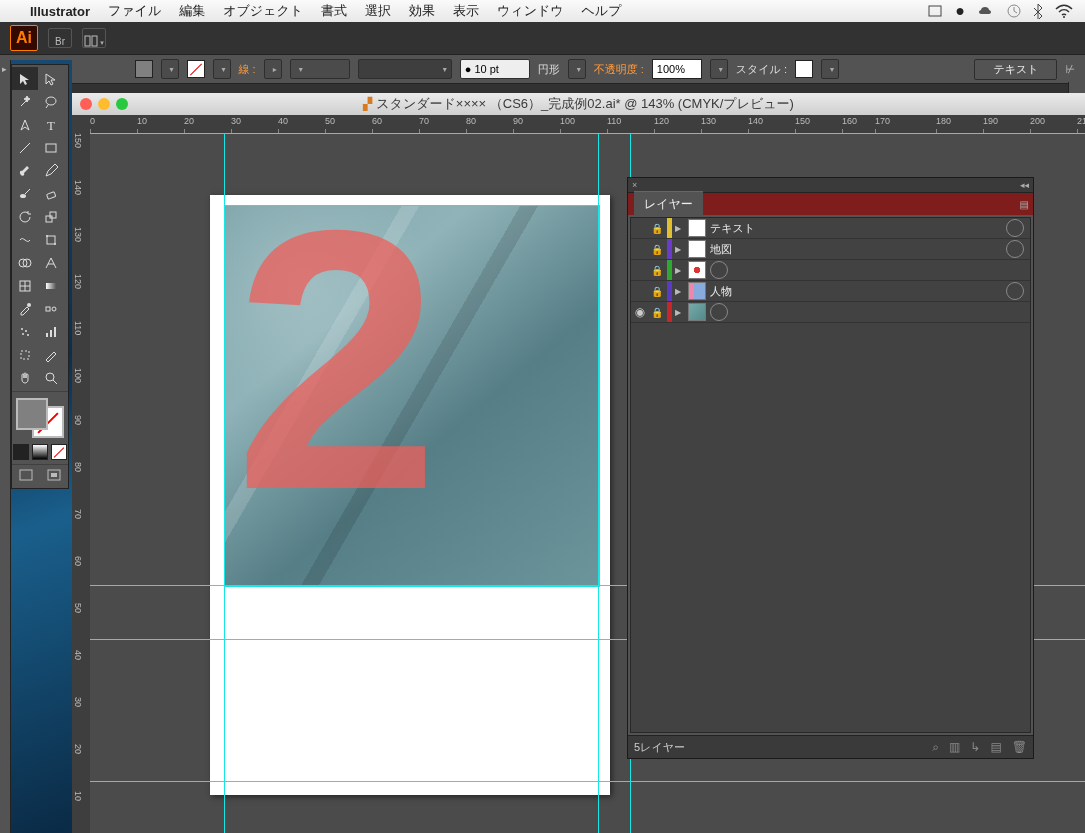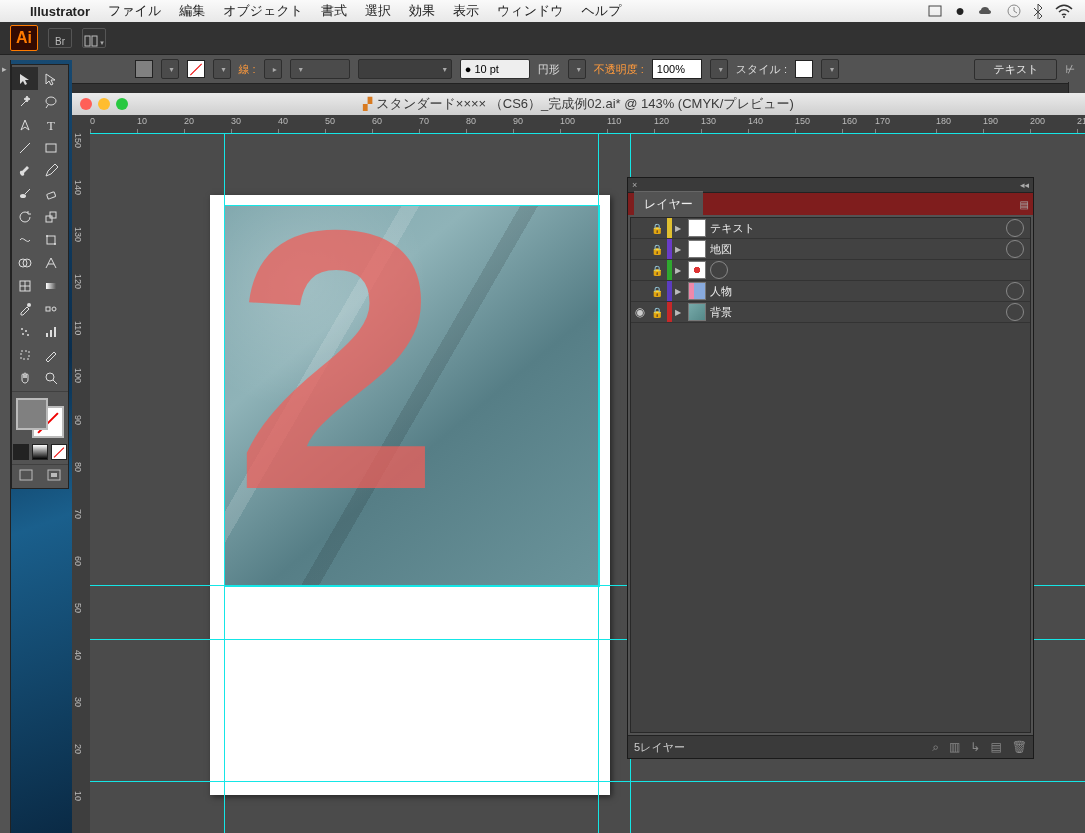--- a/index.html
+++ b/index.html
@@ -507,21 +507,20 @@
         <span class="thumb" style="background:linear-gradient(90deg,#e8a 30%,#8ad 30%)"></span>
         <span class="name">人物</span>
         <span class="targ"></span>
       </div>
       <div class="layer">
         <span class="vis">◉</span>
         <span class="lock">🔒</span>
         <span class="color" style="background:#c62828"></span>
         <span class="tri">▶</span>
         <span class="thumb" style="background:linear-gradient(135deg,#7aa,#588)"></span>
-        <span class="name">背景</span>
         <span class="targ"></span>
       </div>
     </div>
  <div class="panel-foot">
    <span>5レイヤー</span>
    <div class="icons">
      <span>⌕</span>
      <span>▥</span>
      <span>↳</span>
      <span>▤</span>

